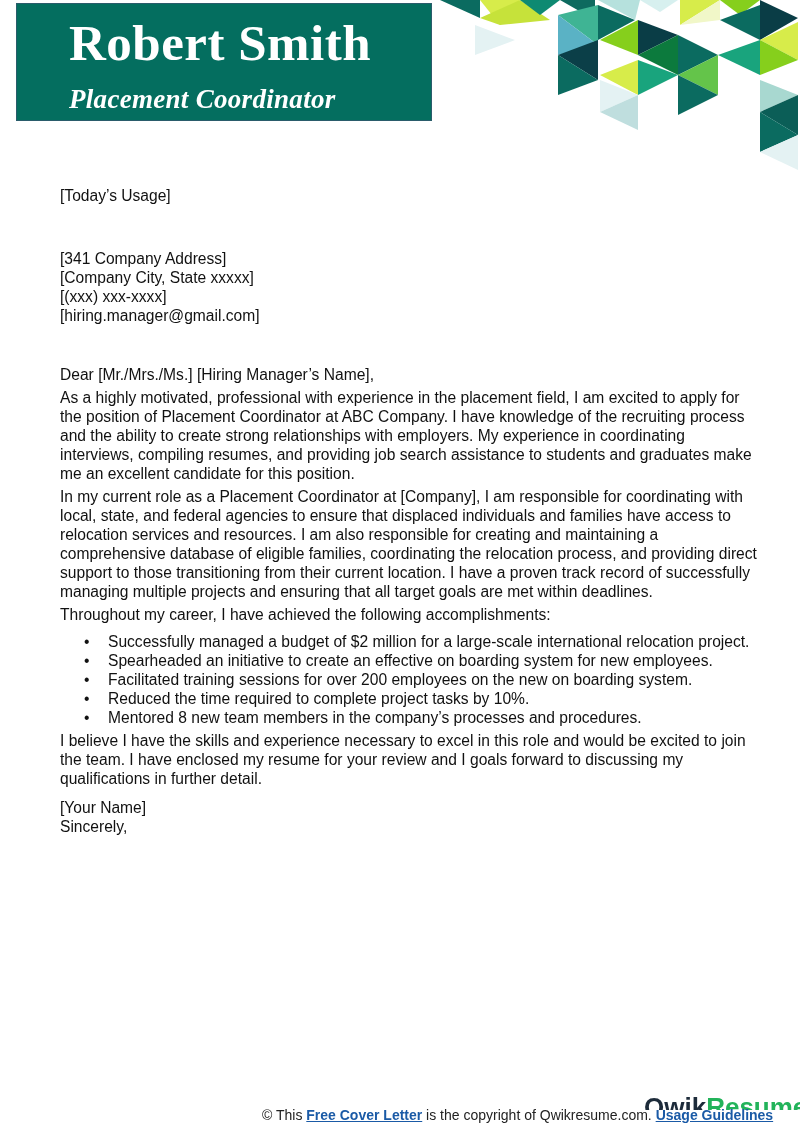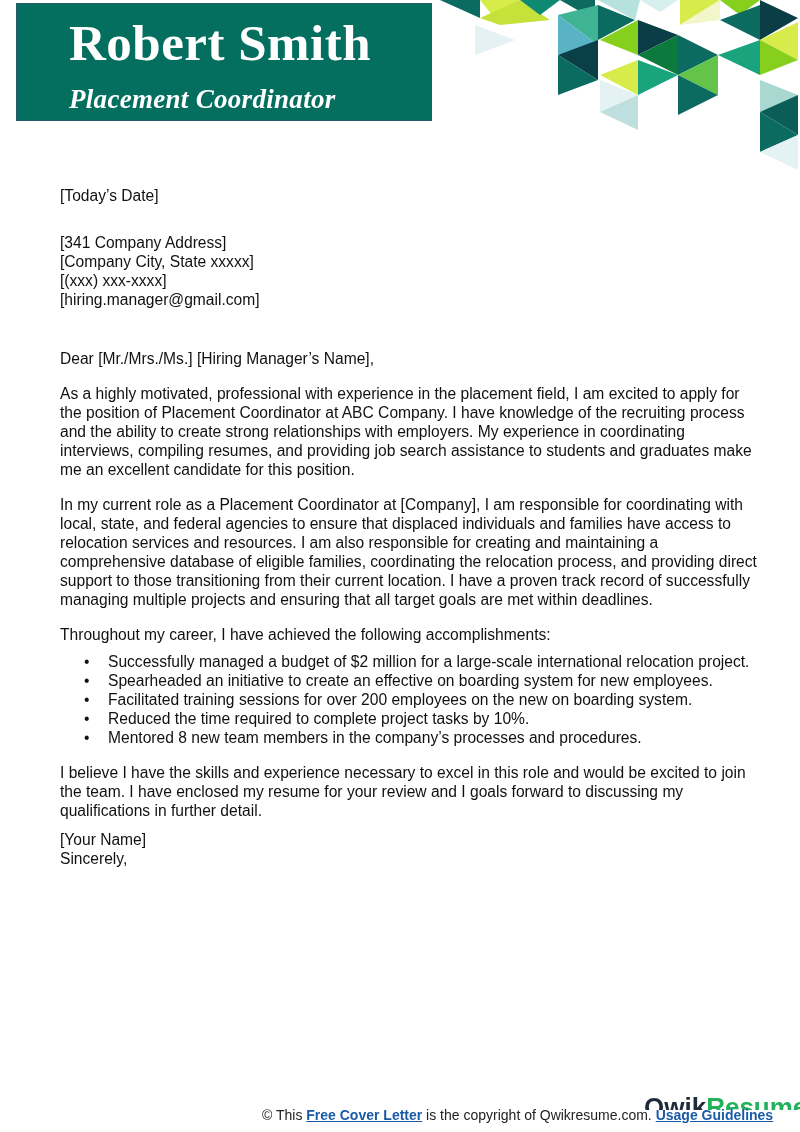--- a/index.html
+++ b/index.html
@@ -3,24 +3,24 @@
   <meta charset="utf-8">
   <style>
     html, body { margin: 0; padding: 0; background: #ffffff; }
     body { width: 800px; height: 1132px; position: relative; overflow: hidden; font-family: "Liberation Sans", sans-serif; color: #111; }
     .header-box { position: absolute; left: 16px; top: 3px; width: 416px; height: 118px; background: #046e5f; border: 1px solid #2a5c6b; box-sizing: border-box; }
     .name { position: absolute; left: 52px; top: 14px; font-family: "Liberation Serif", "DejaVu Serif", serif; font-weight: bold; font-size: 51px; color: #ffffff; line-height: 1; letter-spacing: 0.5px; }
     .role { position: absolute; left: 52px; top: 82px; font-family: "Liberation Serif", "DejaVu Serif", serif; font-weight: bold; font-size: 27px; color: #ffffff; line-height: 1; letter-spacing: 0.3px; font-style: italic; }
     .deco { position: absolute; left: 420px; top: 0; width: 380px; height: 180px; }
     .content { position: absolute; left: 60px; top: 186px; width: 700px; font-size: 15.6px; line-height: 19px; }
     .date { margin: 0; }
-    .address { margin-top: 28px; }
+    .address { margin-top: 44px; }
     .address div { margin: 0; }
     .salutation { margin-top: 40px; }
-    p.para { margin: 16px 0 0 0; }
+    p.para { margin: 4px 0 0 0; }
     ul.acc { margin: 8px 0 0 0; padding-left: 48px; list-style: none; }
     ul.acc li { position: relative; margin: 0; }
     ul.acc li .bullet { position: absolute; left: -24px; top: 0; }
     .closing { margin-top: 10px; }
     .footer { position: absolute; left: 262px; top: 1107px; font-size: 14px; color: #222; white-space: nowrap; }
     .footer a { color: #1a5aa6; font-weight: bold; text-decoration: underline; }
     .logo { position: absolute; left: 644px; top: 1094px; font-size: 26px; font-weight: bold; white-space: nowrap; height: 16px; overflow: hidden; line-height: 1; }
     .logo .qwik { color: #1d2b3a; }
     .logo .resume { color: #22b35a; }
   </style>
@@ -64,21 +64,21 @@
   <polygon points="298,55 340,40 340,75" fill="#19a47d"></polygon>
   <polygon points="340,40 378,22 378,60" fill="#d7ec4a"></polygon>
   <polygon points="340,40 378,60 340,75" fill="#86cf1c"></polygon>
   <polygon points="340,80 378,95 340,112" fill="#a8d8d0"></polygon>
   <polygon points="340,112 378,95 378,135" fill="#0b5e57"></polygon>
   <polygon points="340,112 378,135 340,152" fill="#0b6b60"></polygon>
   <polygon points="340,152 378,135 378,170" fill="#e4f2f3"></polygon>
 </svg>
 
 <div class="content">
-  <div class="date">[Today’s Date]</div>
+  <div class="date">[Today’s Usage]</div>
 
   <div class="address">
     <div>[341 Company Address]</div>
     <div>[Company City, State xxxxx]</div>
     <div>[(xxx) xxx-xxxx]</div>
     <div>[hiring.manager@gmail.com]</div>
   </div>
 
   <div class="salutation">Dear [Mr./Mrs./Ms.] [Hiring Manager’s Name],</div>
 

